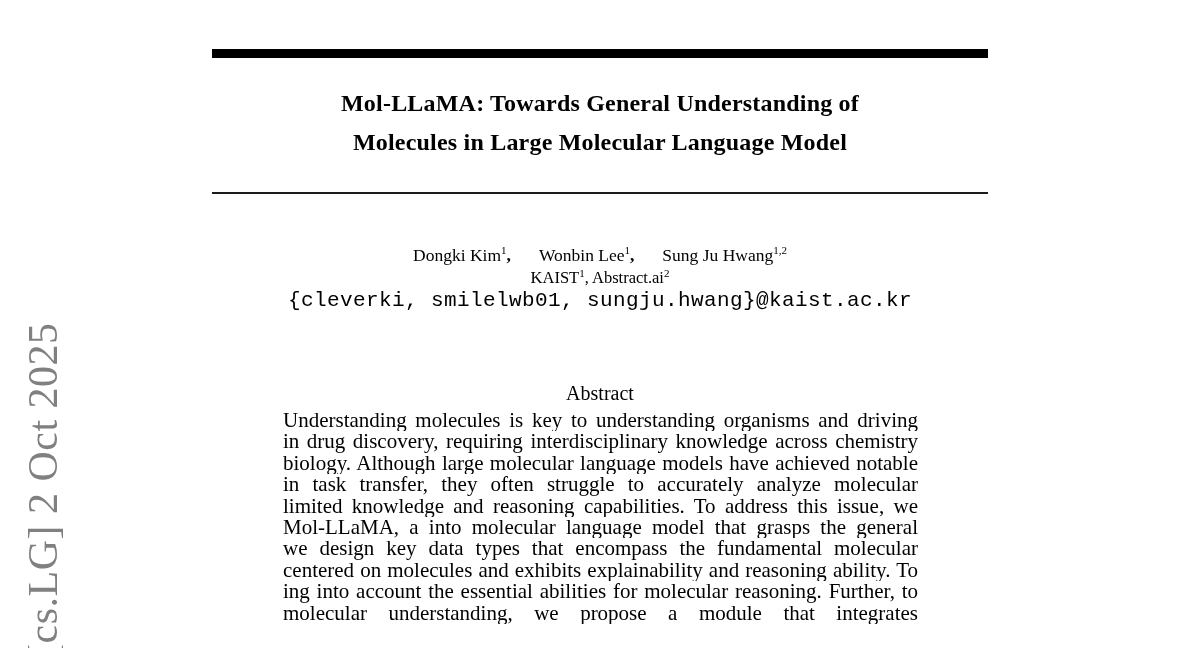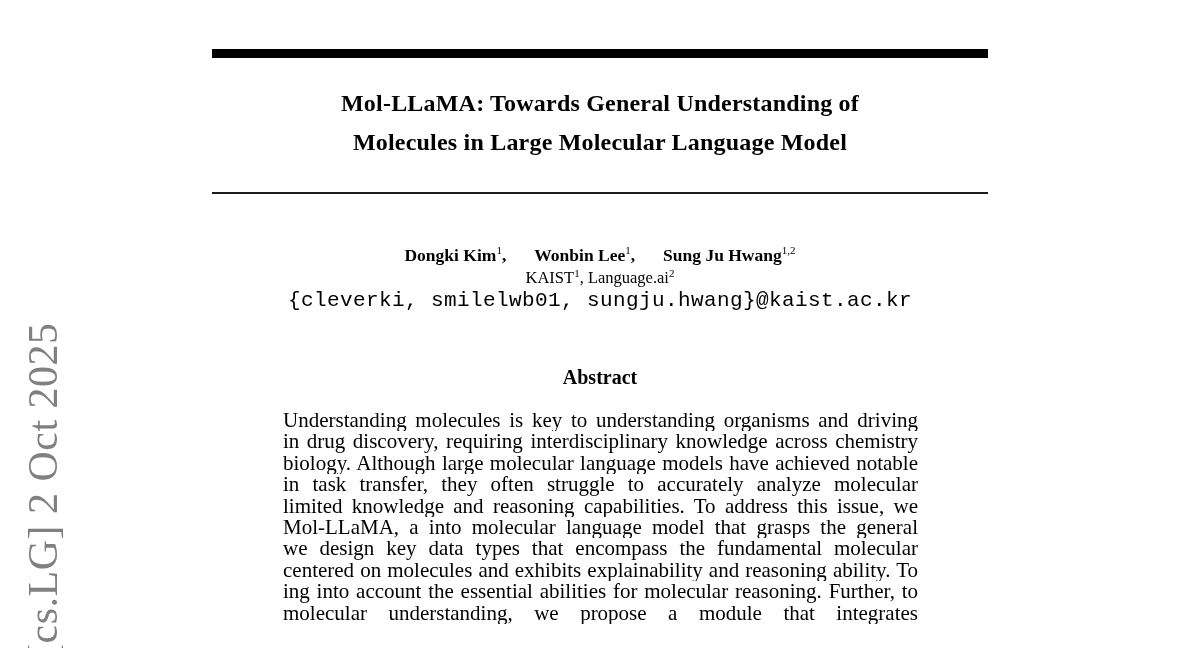--- a/index.html
+++ b/index.html
@@ -59,21 +59,21 @@
   }
 
   .authors {
     top: 244px;
     text-align: center;
     font-size: 17.5px;
     line-height: 22px;
   }
   .author { margin-right: 1.6em; }
   .author:last-child { margin-right: 0; margin-top: 12px; }
-  .author .nm { font-weight: bold; }
+  .author .nm { font-weight: normal; }
   .author .cm { font-weight: bold; }
   sup {
     font-size: 11px;
     font-weight: normal;
     vertical-align: super;
     line-height: 0;
   }
 
   .affiliations {
     top: 268px;
@@ -85,23 +85,23 @@
   .email {
     top: 291px;
     text-align: center;
     font-family: "Liberation Mono", "DejaVu Sans Mono", monospace;
     font-size: 21px;
     letter-spacing: 0.4px;
     line-height: 20px;
   }
 
   .abstract-heading {
-    top: 366px;
+    top: 382px;
     text-align: center;
-    font-weight: bold;
+    font-weight: normal;
     font-size: 20px;
   }
 
   .abstract-body {
     position: absolute;
     left: 283px;
     top: 410px;
     width: 635px;
     font-size: 21px;
   }
@@ -128,21 +128,21 @@
     <div>Molecules in Large Molecular Language Model</div>
   </div>
 
   <div class="col rule-thin"></div>
 
   <div class="col authors">
     <span class="author"><span class="nm">Dongki Kim</span><sup>1</sup><span class="cm">,</span></span><span class="author"><span class="nm">Wonbin Lee</span><sup>1</sup><span class="cm">,</span></span><span class="author"><span class="nm">Sung Ju Hwang</span><sup>1,2</sup><span class="cm"></span></span>
   </div>
 
   <div class="col affiliations">
-    <span>KAIST</span><sup>1</sup><span>, </span><span>Language.ai</span><sup>2</sup>
+    <span>KAIST</span><sup>1</sup><span>, </span><span>Abstract.ai</span><sup>2</sup>
   </div>
 
   <div class="col email">{cleverki, smilelwb01, sungju.hwang}@kaist.ac.kr</div>
 
   <div class="col abstract-heading">Abstract</div>
 
   <div class="abstract-body">
     <div class="abs-line">Understanding molecules is key to understanding organisms and driving advances</div>
     <div class="abs-line">in drug discovery, requiring interdisciplinary knowledge across chemistry and</div>
     <div class="abs-line">biology. Although large molecular language models have achieved notable success</div>

